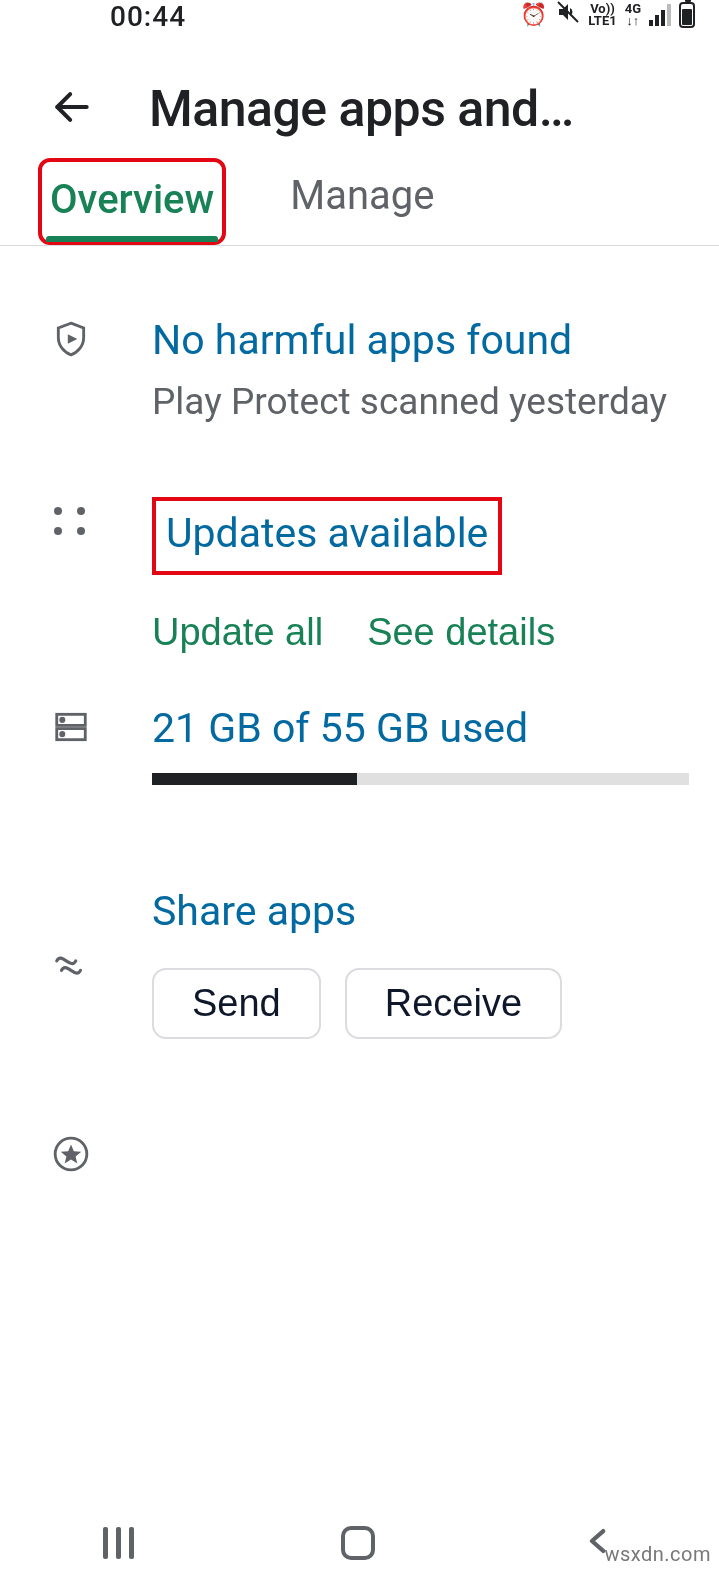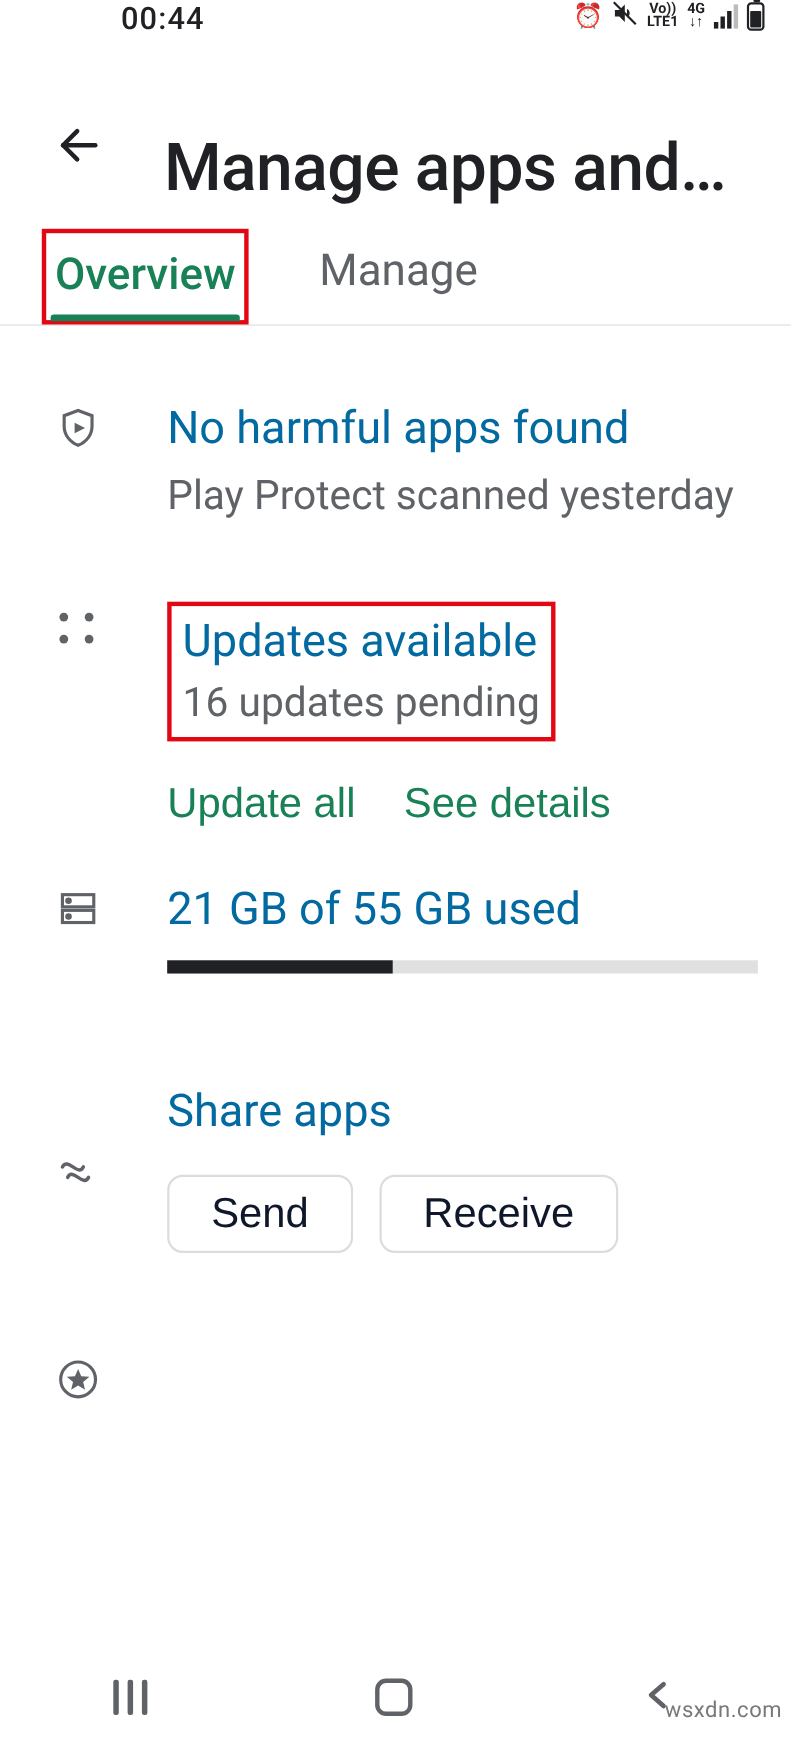--- a/index.html
+++ b/index.html
@@ -51,47 +51,47 @@
 
   
   .app-bar {
     display: flex;
     align-items: center;
     padding: 30px 24px 20px 50px;
     gap: 55px;
   }
   .back-arrow svg { width: 44px; height: 44px; }
   .page-title {
-    font-size: 60px;
+    font-size: 50px;
     font-weight: 500;
     white-space: nowrap;
     overflow: hidden;
     text-overflow: ellipsis;
     flex: 1;
     letter-spacing: -0.5px;
-    margin-top: 37px;
   }
 
   
   .tabs {
     display: flex;
     gap: 56px;
     padding: 0 0 0 38px;
     border-bottom: 1px solid #dadce0;
   }
   .tab {
     font-size: 40px;
     padding: 14px 8px 18px 8px;
     color: #5f6368;
     position: relative;
     cursor: pointer;
   }
   .tab.active {
     color: #188156;
     font-weight: 500;
+    border-radius: 12px;
   }
   .tab.active::after {
     content: "";
     position: absolute;
     left: 4px; right: 4px; bottom: -1px;
     height: 6px;
     background: #188156;
     border-radius: 3px 3px 0 0;
   }
   .highlight-red {
@@ -265,21 +265,20 @@
       <div class="dot-grid">
           <span></span>
           <span></span>
           <span></span>
           <span></span>
         </div>
     </div>
     <div class="body-col">
       <div class="updates-highlight">
         <div class="sec-title" style="margin-bottom:4px">Updates available</div>
-        <div class="sec-sub">16 updates pending</div>
       </div>
       <div class="action-row">
         <button class="link-btn">Update all</button>
         <button class="link-btn">See details</button>
       </div>
     </div>
   </div>
 
   <div class="section" style="margin-bottom:100px">
     <div class="icon-col">

